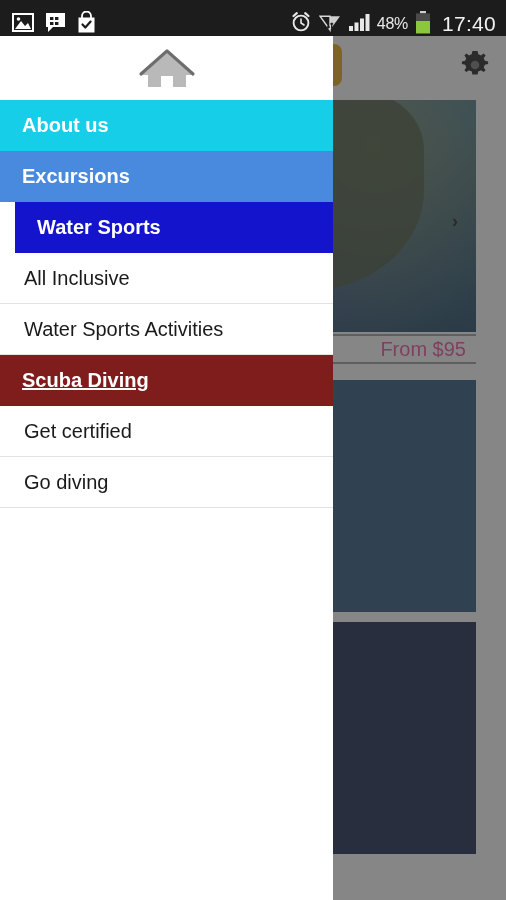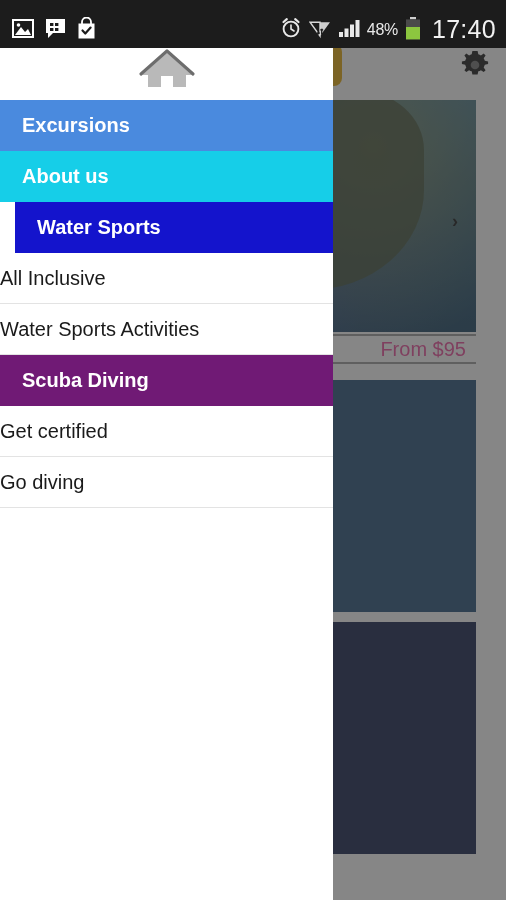--- a/index.html
+++ b/index.html
@@ -12,35 +12,35 @@
   #screen{
     position:relative;
     width:506px; height:900px;
     background:#6e6e6e;
     overflow:hidden;
   }
 
   
   #statusbar{
     position:absolute; left:0; top:0;
-    width:506px; height:48px;
+    width:506px; height:36px;
     background:#1c1c1c;
     display:flex; align-items:center;
     padding:12px 10px 0 12px;
     z-index:60;
   }
   .sb-left{ display:flex; align-items:center; gap:11px; }
   .sb-right{ margin-left:auto; display:flex; align-items:center; gap:7px; }
   .sb-ico{ display:block; }
   .sb-pct{
     color:#e8e8e8; font-size:16px; letter-spacing:-.3px;
     font-family:"Liberation Sans", sans-serif;
   }
   .sb-clock{
-    color:#f2f2f2; font-size:25px; font-weight:400;
+    color:#f2f2f2; font-size:21px; font-weight:400;
     letter-spacing:.3px; margin-left:4px; line-height:1;
     padding-bottom:2px;
   }
 
   
   #app{
     position:absolute; left:0; top:36px;
     width:506px; height:864px;
     background:#ffffff;
     z-index:5;
@@ -135,26 +135,26 @@
     width:100%; height:64px;
     background:#ffffff;
     display:flex; align-items:center; justify-content:center;
   }
   .menu-item{
     height:51px;
     display:flex; align-items:center;
     font-size:20px;
     border-bottom:1px solid #e3e3e3;
   }
-  .mi-plain{ background:#ffffff; color:#1a1a1a; padding-left:0; }
+  .mi-plain{ background:#ffffff; color:#1a1a1a; padding-left:24px; }
   .mi-head { color:#ffffff; font-weight:700; padding-left:22px; border-bottom:none; }
   .mi-cyan { background:#16cee8; }
   .mi-blue { background:#4a8ade; }
   .mi-deep { background:#1414cc;margin-left:15px; }
-  .mi-navy { background:#701a75; }
+  .mi-navy { background:#7f1d1d;text-decoration:underline; }
   #drawer-rest{ background:#ffffff; flex:1; }
 </style>
 </head>
 <body>
 
 <div id="screen">
 
   <div id="statusbar">
     <div class="sb-left">
       <span class="sb-ico">
@@ -262,28 +262,28 @@
 
   <div id="drawer">
 
     <div id="drawer-head">
       <svg width="62" height="48" viewBox="0 0 62 48">
         <path d="M31 9 L56 31 L50 31 L50 43 L37 43 L37 32 L25 32 L25 43 L12 43 L12 31 L6 31 Z" fill="#b9b9b9"></path>
         <path d="M5 30 L31 7 L57 30" fill="none" stroke="#6d6d6d" stroke-width="3.2" stroke-linecap="round" stroke-linejoin="round"></path>
       </svg>
     </div>
 
+    <div class="menu-item mi-head mi-cyan">
+      <span>About us</span>
+    </div>
+
     <div class="menu-item mi-head mi-blue">
       <span>Excursions</span>
     </div>
 
-    <div class="menu-item mi-head mi-cyan">
-      <span>About us</span>
-    </div>
-
     <div class="menu-item mi-head mi-deep">
       <span>Water Sports</span>
     </div>
 
     <div class="menu-item mi-plain">
       <span>All Inclusive</span>
     </div>
 
     <div class="menu-item mi-plain">
       <span>Water Sports Activities</span>

